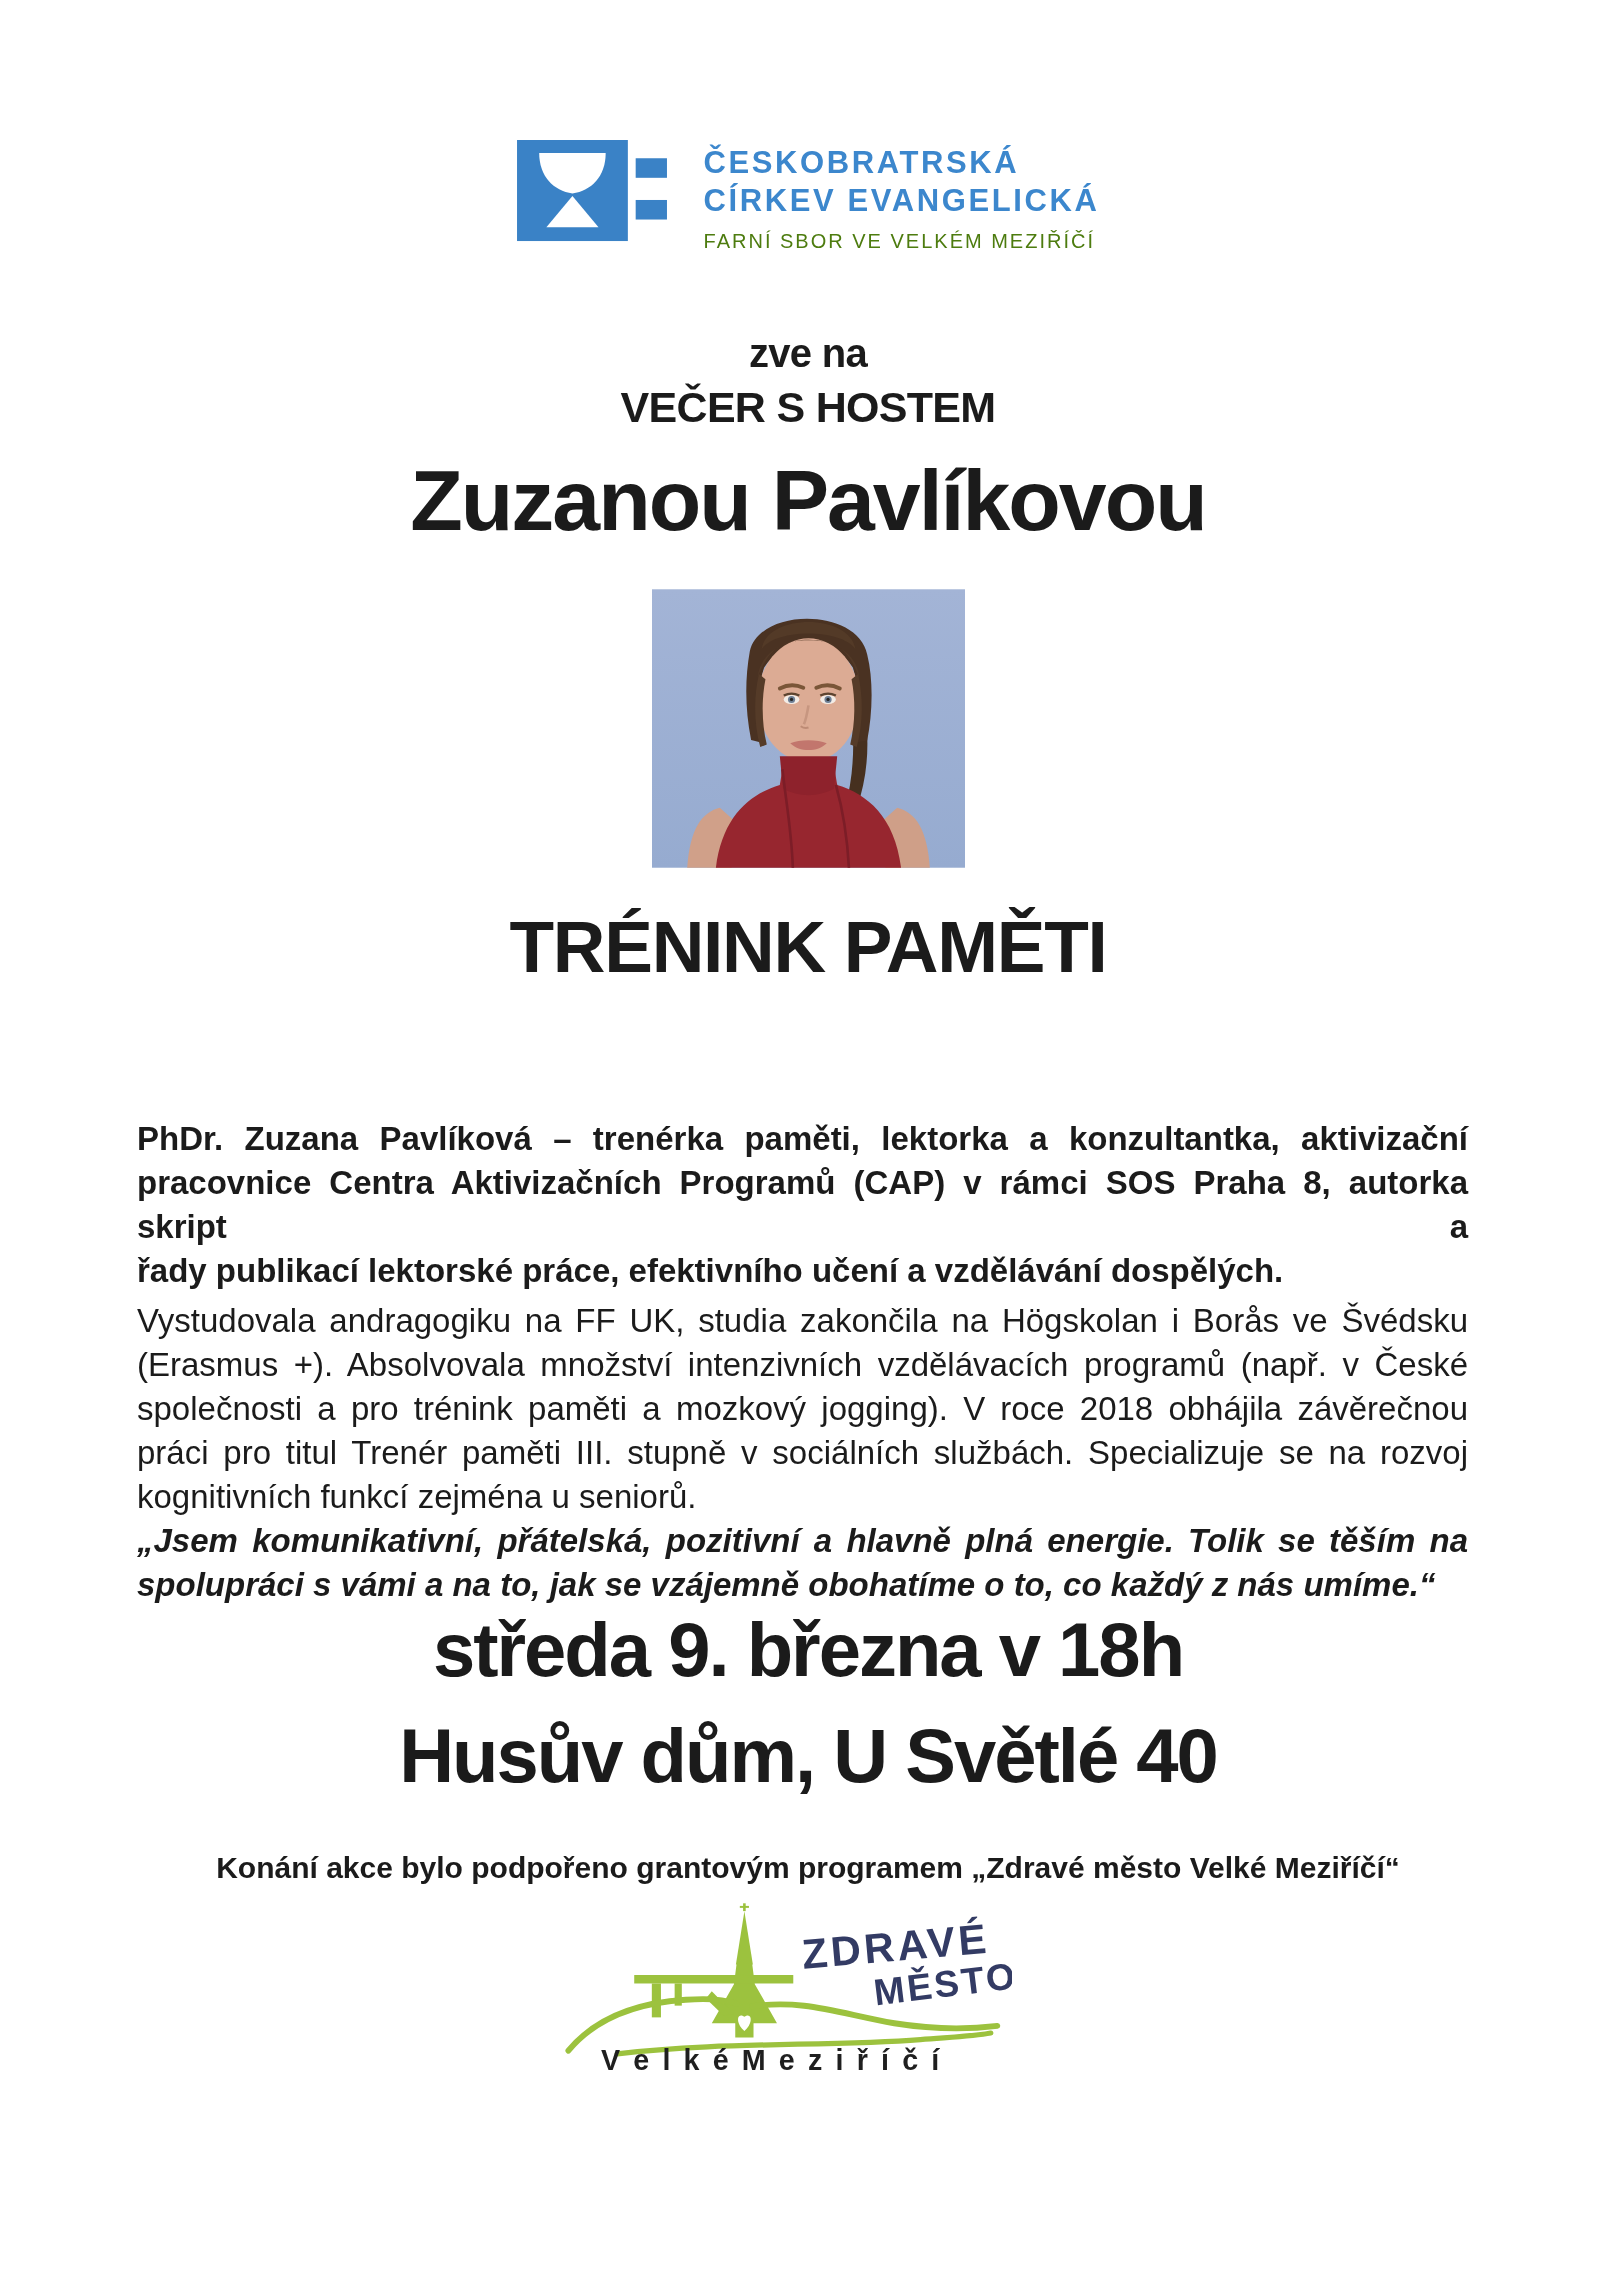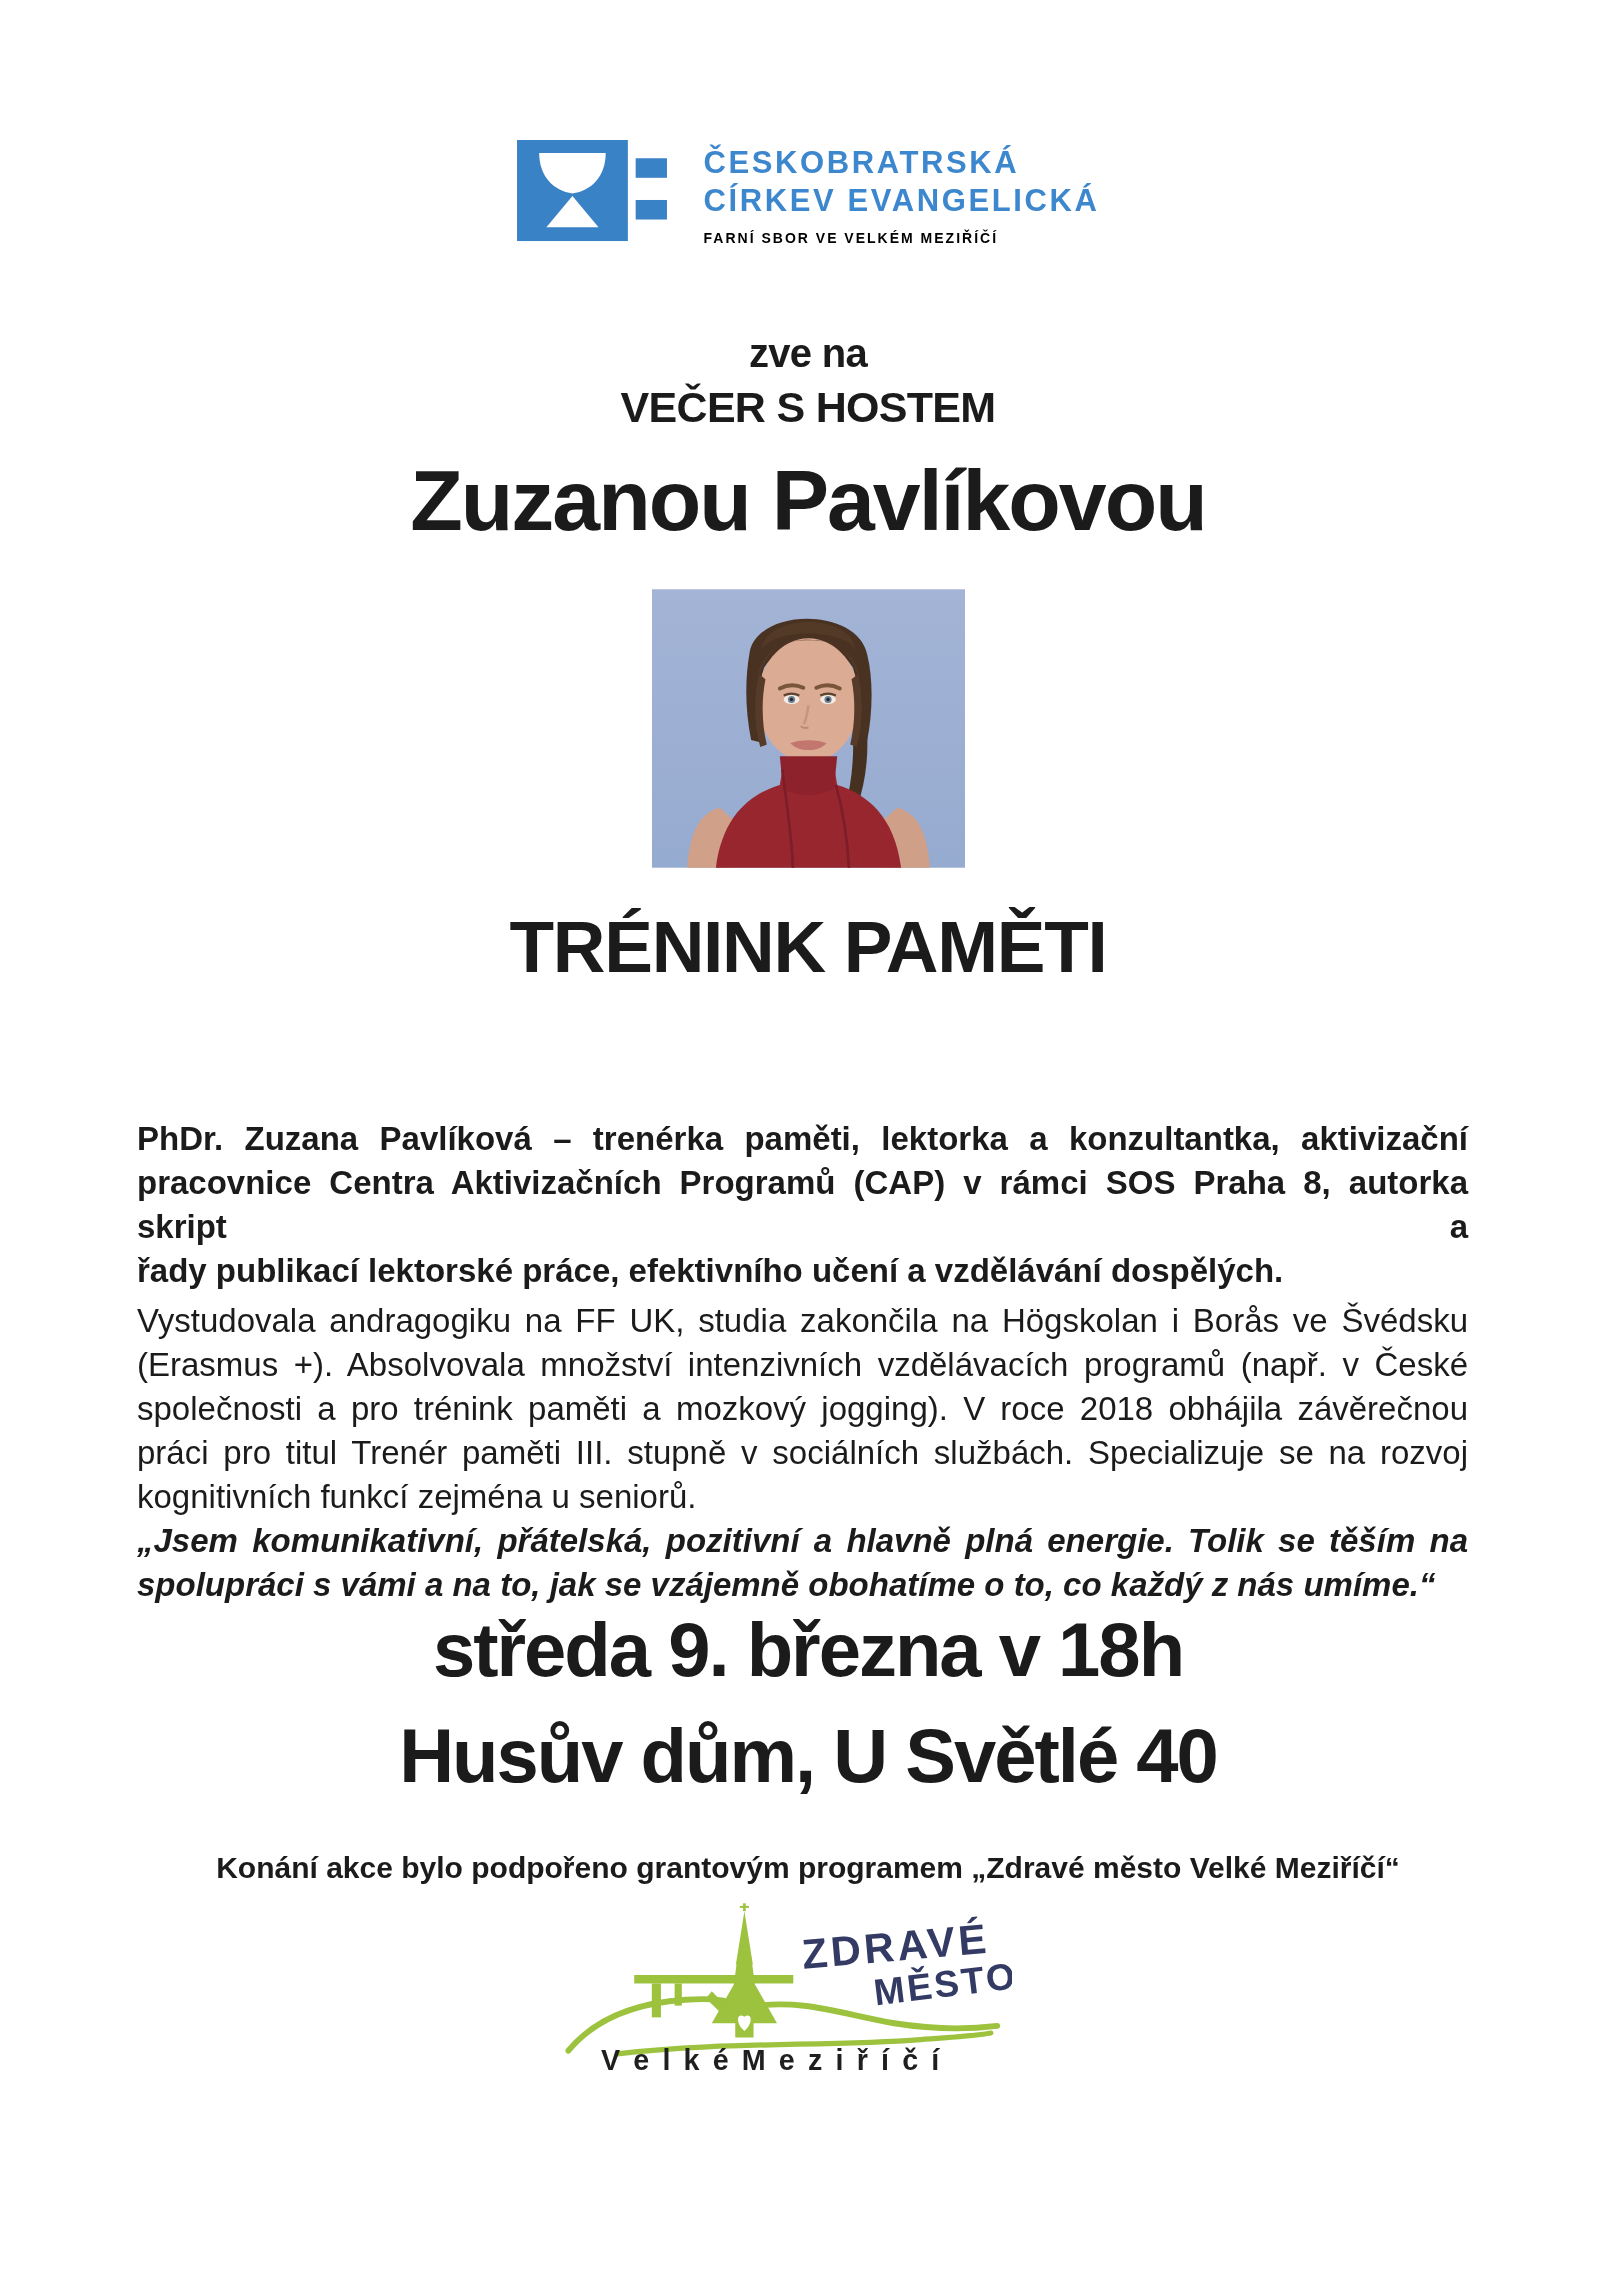--- a/index.html
+++ b/index.html
@@ -13,21 +13,21 @@
     overflow:hidden;
   }
   .sec{position:absolute;left:0;width:100%;text-align:center;}
 
   
   .letterhead{top:140px;}
   .letterhead-inner{display:inline-flex;align-items:flex-start;gap:37px;text-align:left;}
   .cce-mark{flex:0 0 auto;}
   .cce-text{color:#3c87cd;padding-top:3.9px;}
   .cce-name{font-weight:bold;font-size:31px;line-height:38px;letter-spacing:2.6px;}
-  .cce-sub{font-weight:bold;font-size:14px;letter-spacing:2px;margin-top:10.4px;color:#000000;}
+  .cce-sub{font-weight:normal;font-size:20px;letter-spacing:2px;margin-top:10.4px;color:#4d7c0f;}
 
   
   .invite{top:330px;}
   .zve{font-weight:bold;font-size:40px;line-height:47px;letter-spacing:-0.7px;}
   .vecer{font-weight:bold;font-size:43px;line-height:52px;letter-spacing:-0.7px;margin-top:3.9px;}
 
   
   .guest{top:452px;font-weight:bold;font-size:86px;line-height:97px;letter-spacing:-2px;}
 
   

